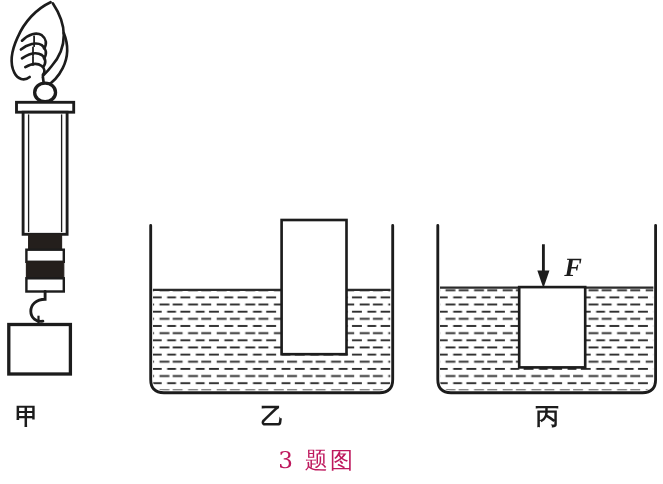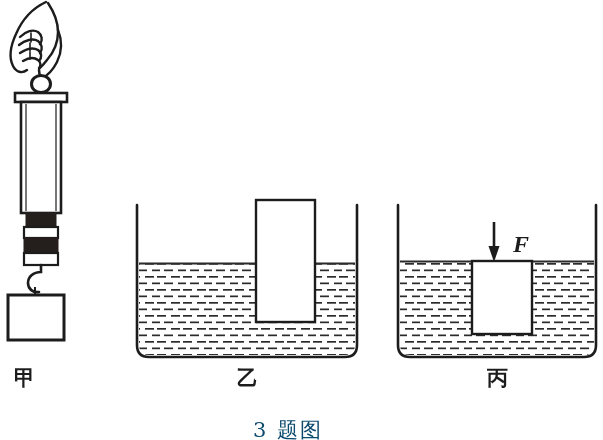--- a/index.html
+++ b/index.html
@@ -32,25 +32,24 @@
     font-weight: 600;
     color: #1c1c1c;
     line-height: 1;
     white-space: nowrap;
   }
   .caption {
     position: absolute;
     font-family: "DejaVu Serif", "Liberation Serif", serif;
     font-size: 21px;
     font-weight: 500;
-    color: #0c4a6e;
+    color: #be185d;
     line-height: 1;
     white-space: nowrap;
     letter-spacing: 2px;
-    margin-top: 12px;
   }
   .force-label {
     position: absolute;
     font-family: "Liberation Serif", "DejaVu Serif", serif;
     font-style: italic;
     font-weight: 700;
     font-size: 24px;
     color: #1c1c1c;
     line-height: 1;
   }

